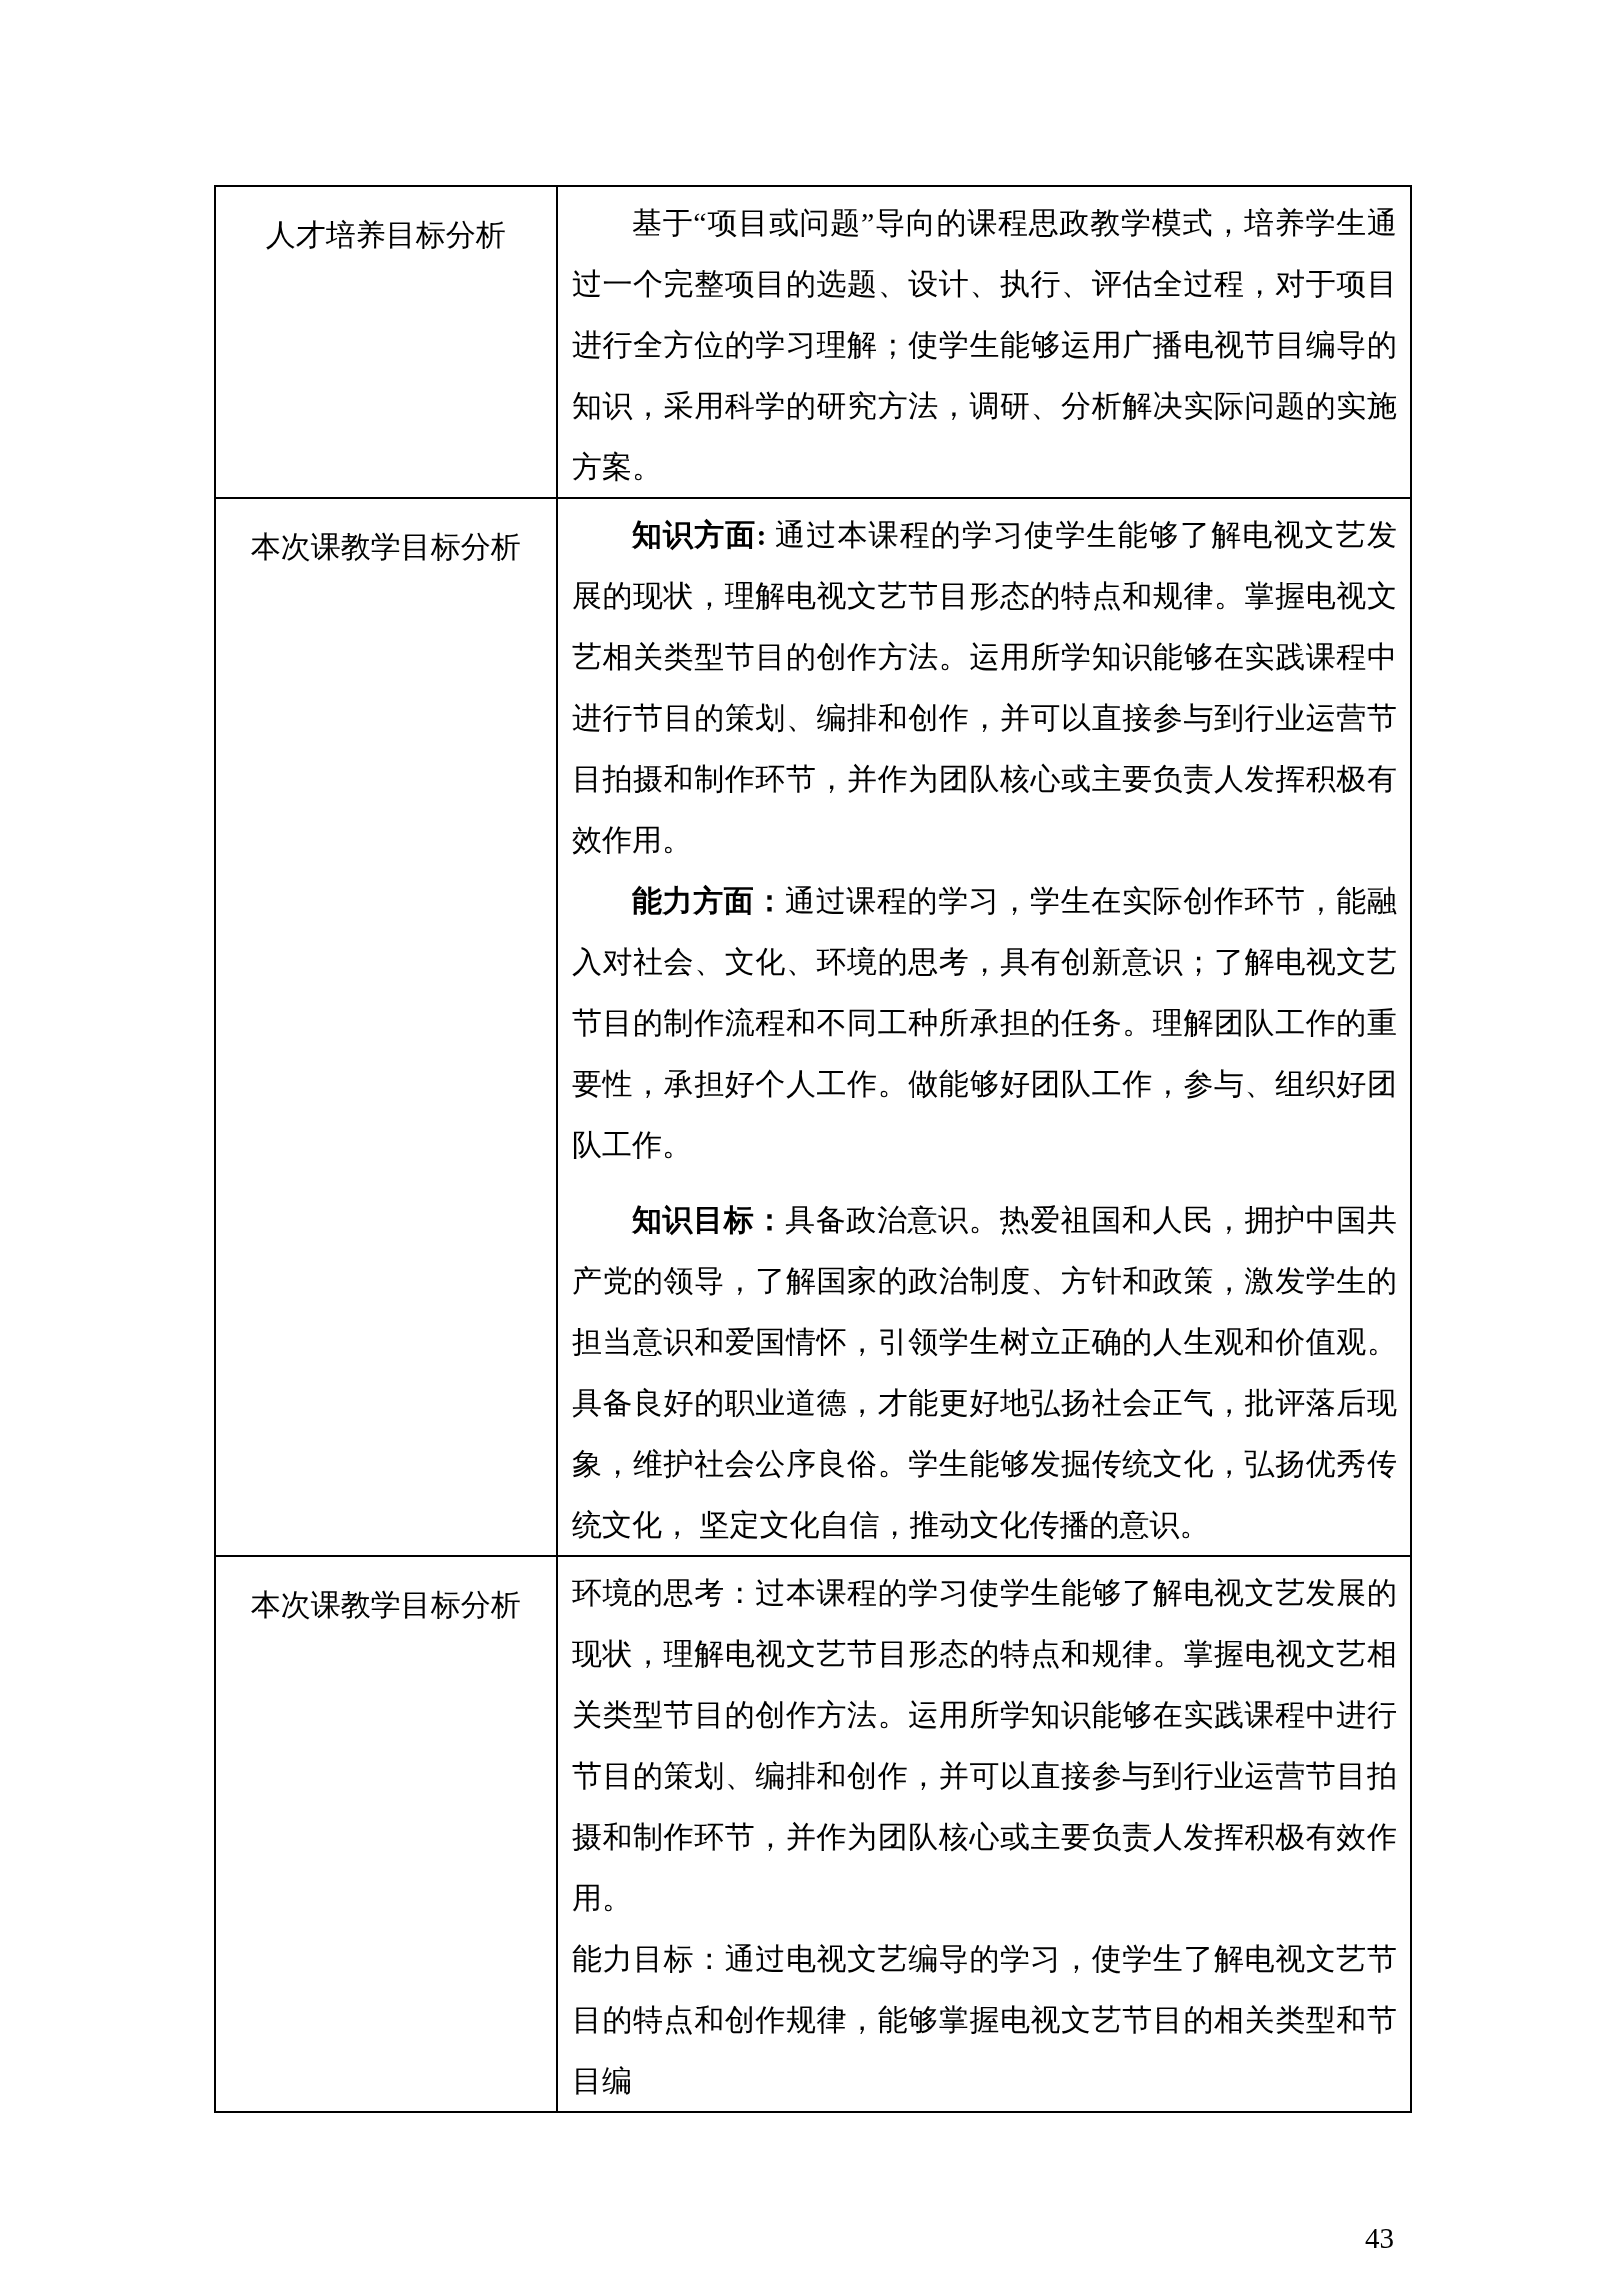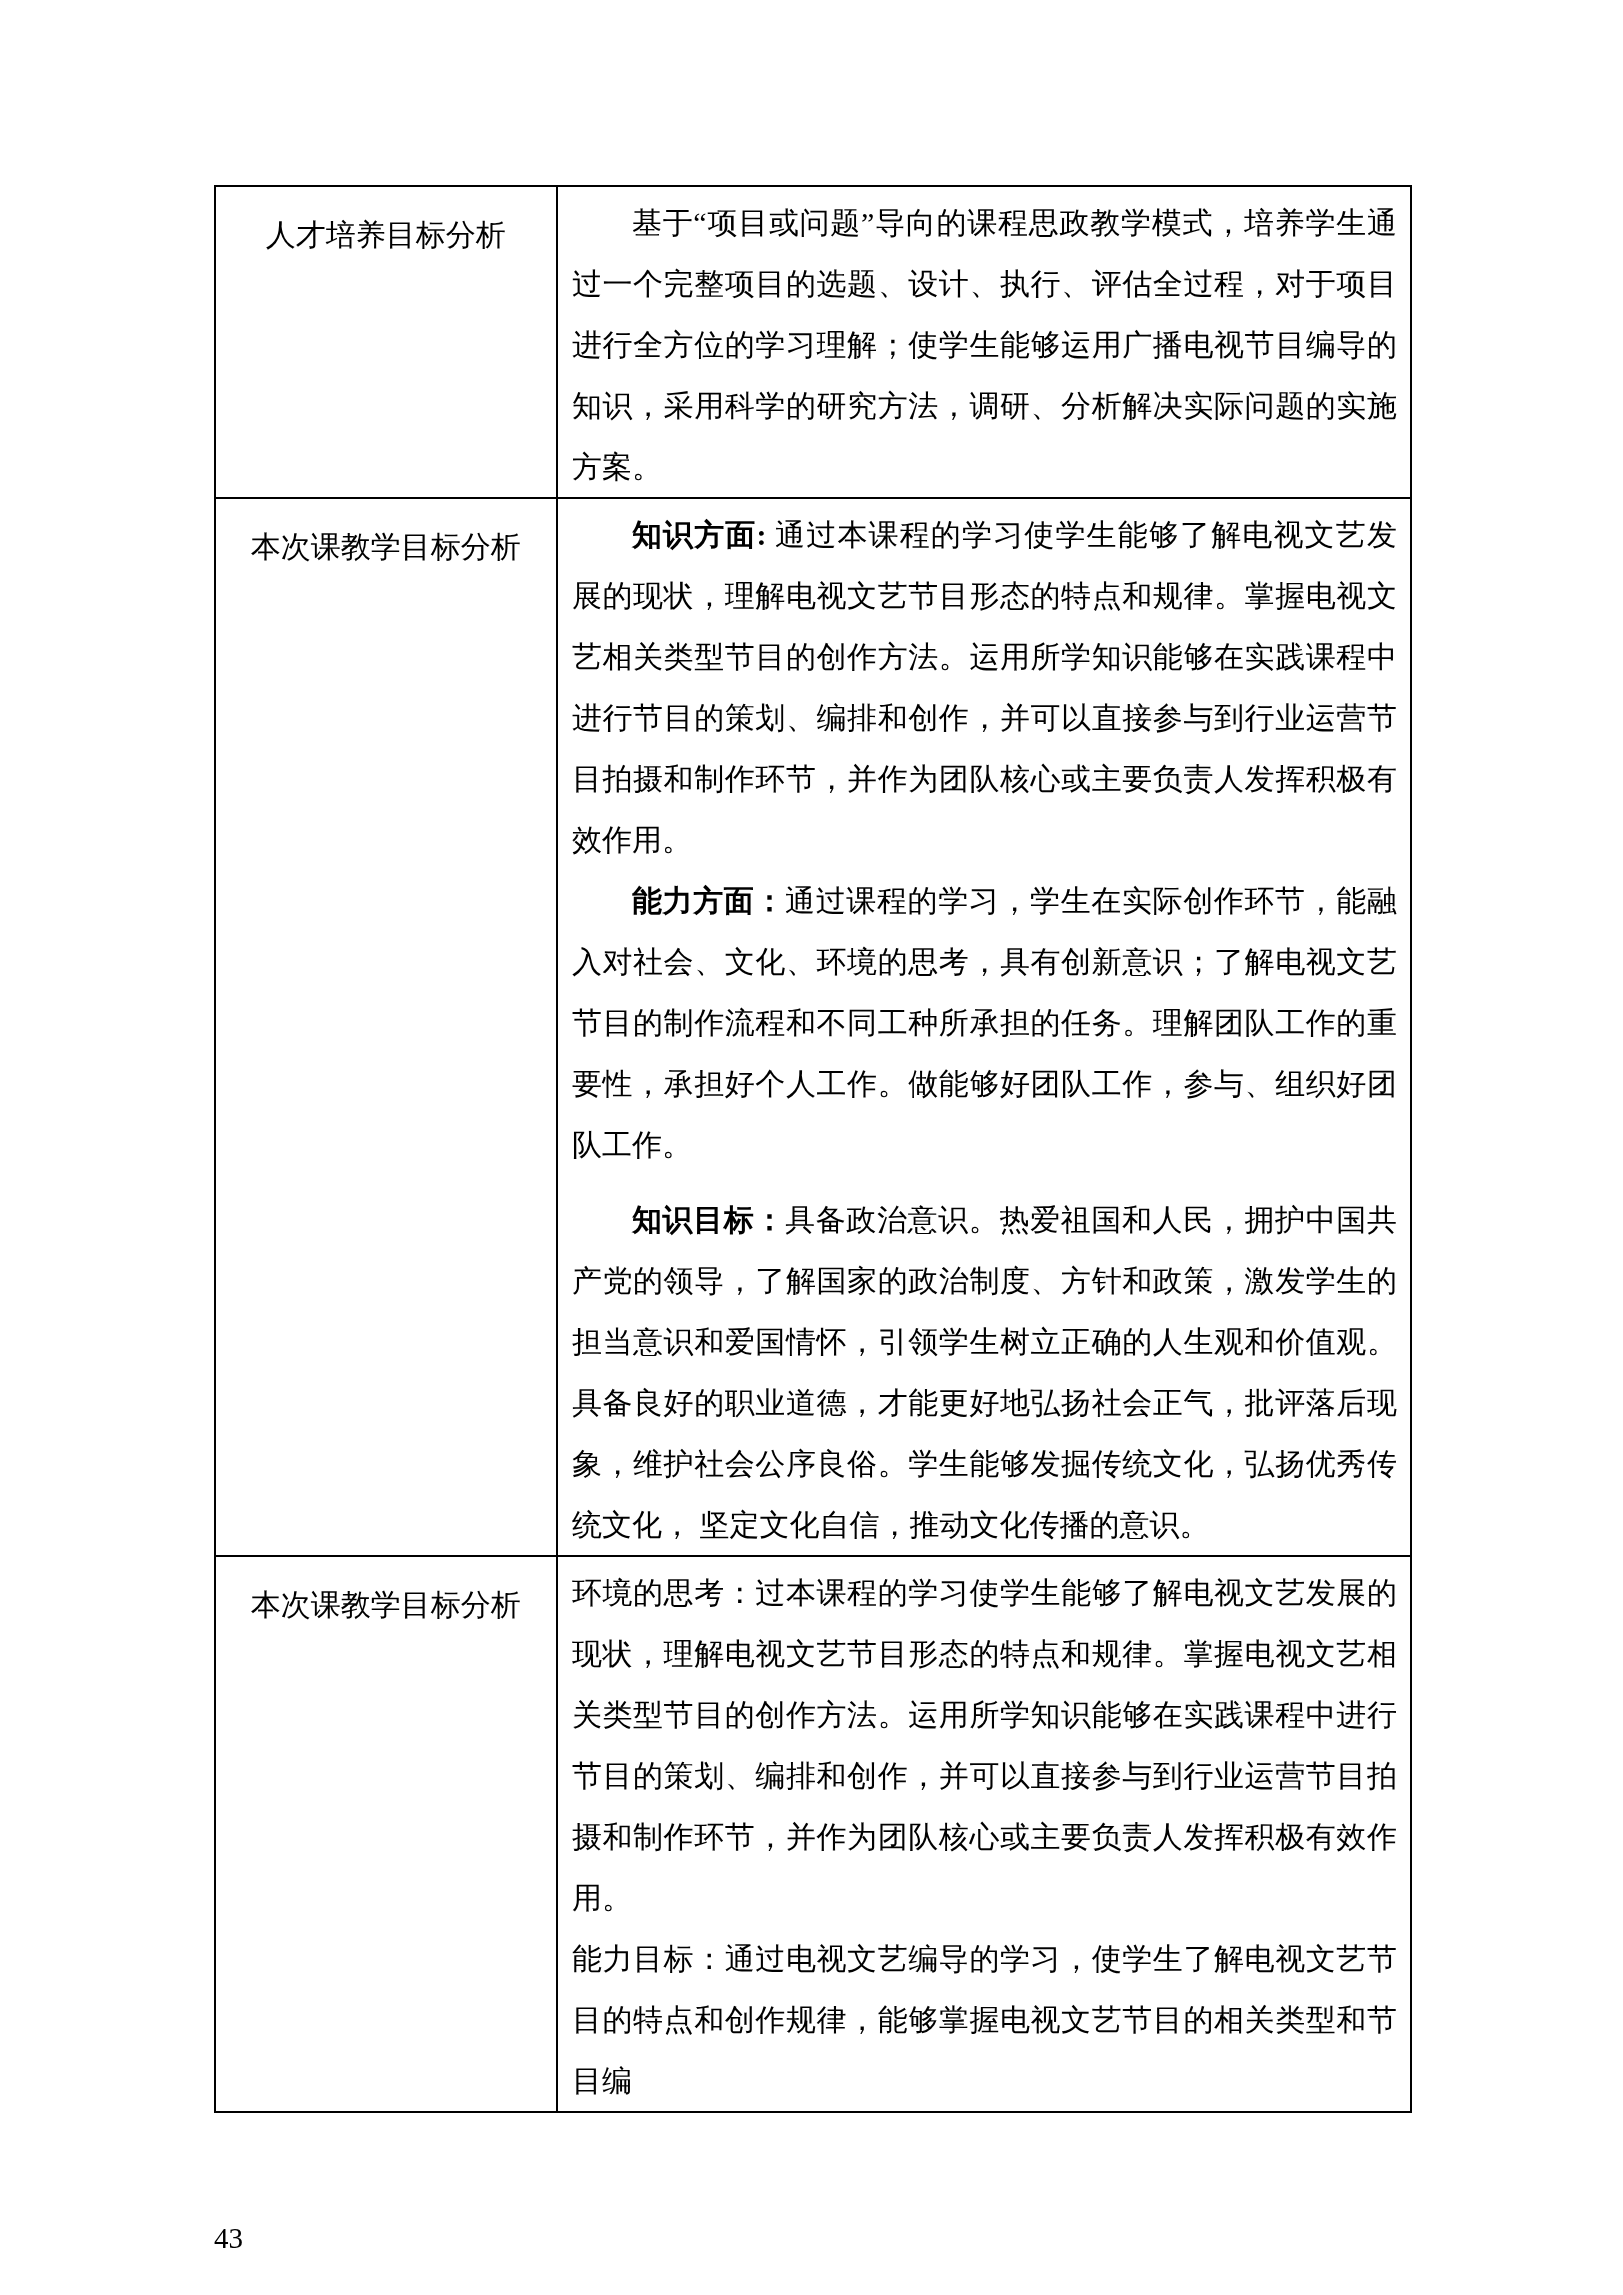--- a/index.html
+++ b/index.html
@@ -62,21 +62,21 @@
     font-weight: bold;
   }
   .row3-pad {
     padding-top: 16px;
   }
   .page-number {
     position: absolute;
     left: 214px;
     top: 2219px;
     width: 1180px;
-    text-align: left;
+    text-align: right;
     font-size: 29px;
     line-height: 38px;
   }
 </style>
 </head>
 <body>
 
 <table class="doc-table">
   <tbody>
     <tr class="row-1">

